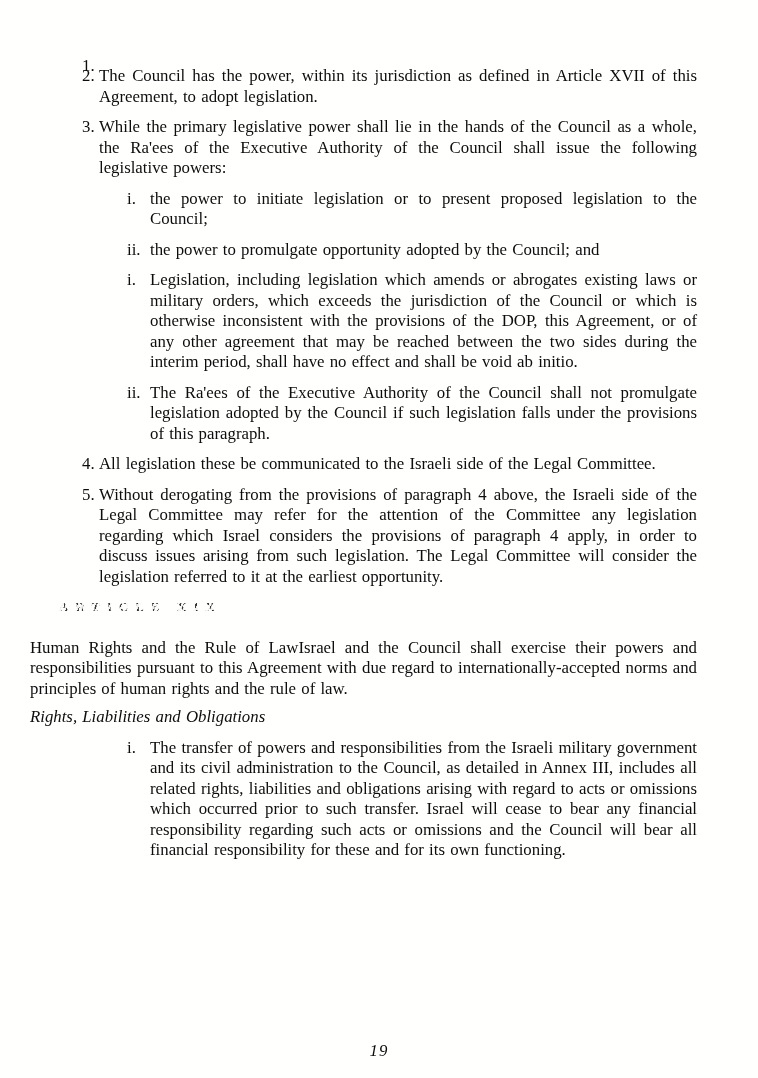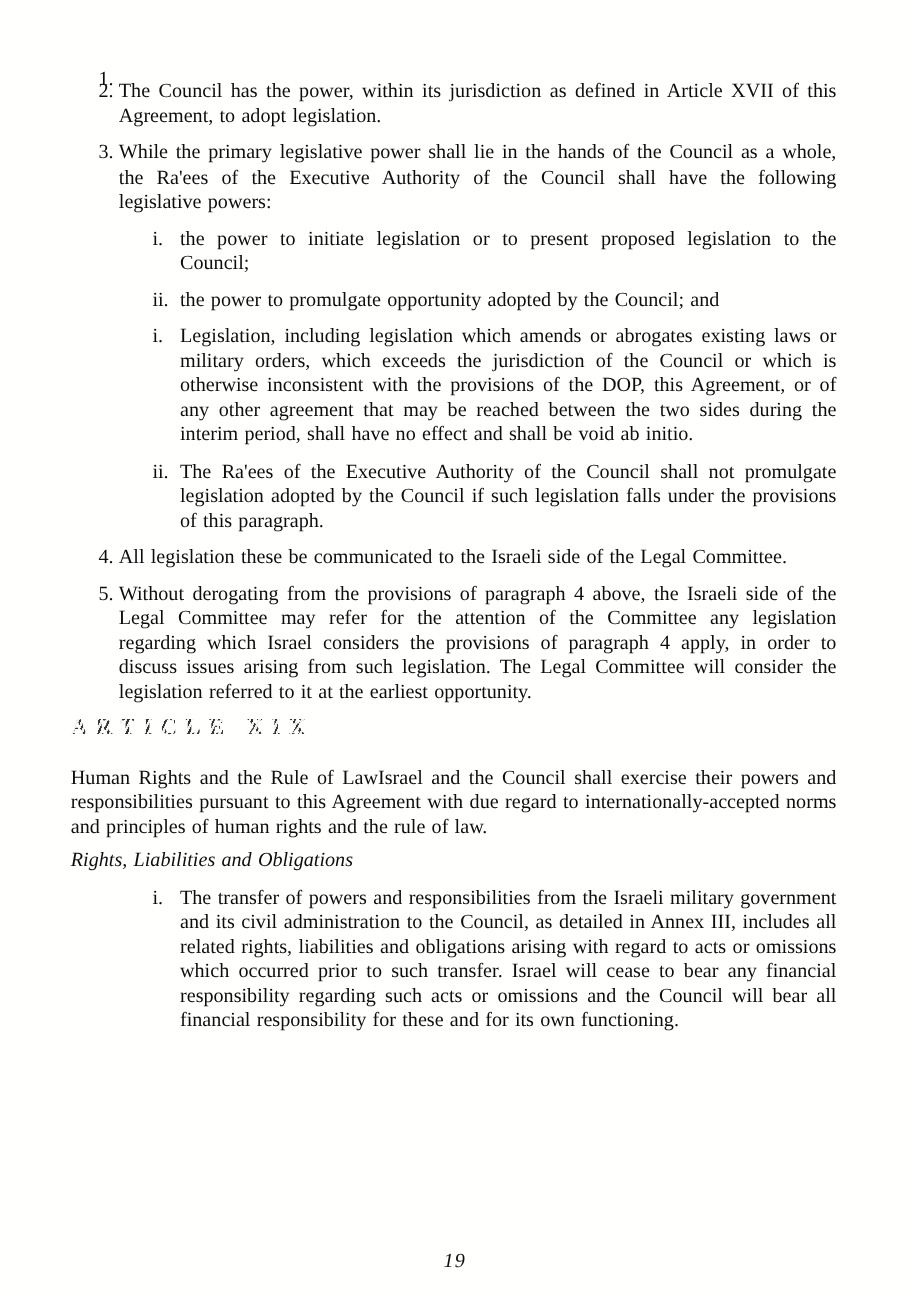--- a/index.html
+++ b/index.html
@@ -20,26 +20,26 @@
     position: relative;
     text-align: justify;
     margin-bottom: 10px;
     word-spacing: 1px;
   }
   .block .marker { position: absolute; top: 0; }
   .num  { padding-left: 99px;  padding-right: 61px; }
   .num  .marker { left: 82px; }
   .sub  { padding-left: 150px; padding-right: 61px; }
   .sub  .marker { left: 127px; }
-  .para { padding-left: 59px;  padding-right: 61px; }
+  .para { padding-left: 30px;  padding-right: 61px; }
   .article-heading {
     padding-left: 59px;
     margin-bottom: 20px;
     font-weight: bold;
-    font-size: 19px;
+    font-size: 13px;
     letter-spacing: 7px;
     color: #2b2b2b;
     filter: blur(0.4px);
     -webkit-mask-image: repeating-linear-gradient(115deg, rgba(0,0,0,0.95) 0 1.7px, rgba(0,0,0,0.08) 1.7px 3.6px);
             mask-image: repeating-linear-gradient(115deg, rgba(0,0,0,0.95) 0 1.7px, rgba(0,0,0,0.08) 1.7px 3.6px);
   }
   .heading-xx { margin-bottom: 18px; }
   .para-hr { margin-bottom: 8px; }
   .para-rlo { text-align: left; font-style: italic; }
   .page-number {
@@ -62,21 +62,21 @@
       <span class="marker">1.</span>
     </div>
 
     <div class="block num">
       <span class="marker">2.</span>
       <span>The Council has the power, within its jurisdiction as defined in Article XVII of this Agreement, to adopt legislation.</span>
     </div>
 
     <div class="block num">
       <span class="marker">3.</span>
-      <span>While the primary legislative power shall lie in the hands of the Council as a whole, the Ra'ees of the Executive Authority of the Council shall have the following legislative powers:</span>
+      <span>While the primary legislative power shall lie in the hands of the Council as a whole, the Ra'ees of the Executive Authority of the Council shall issue the following legislative powers:</span>
     </div>
 
     <div class="block sub">
       <span class="marker">i.</span>
       <span>the power to initiate legislation or to present proposed legislation to the Council;</span>
     </div>
 
     <div class="block sub">
       <span class="marker">ii.</span>
       <span>the power to promulgate opportunity adopted by the Council; and</span>

